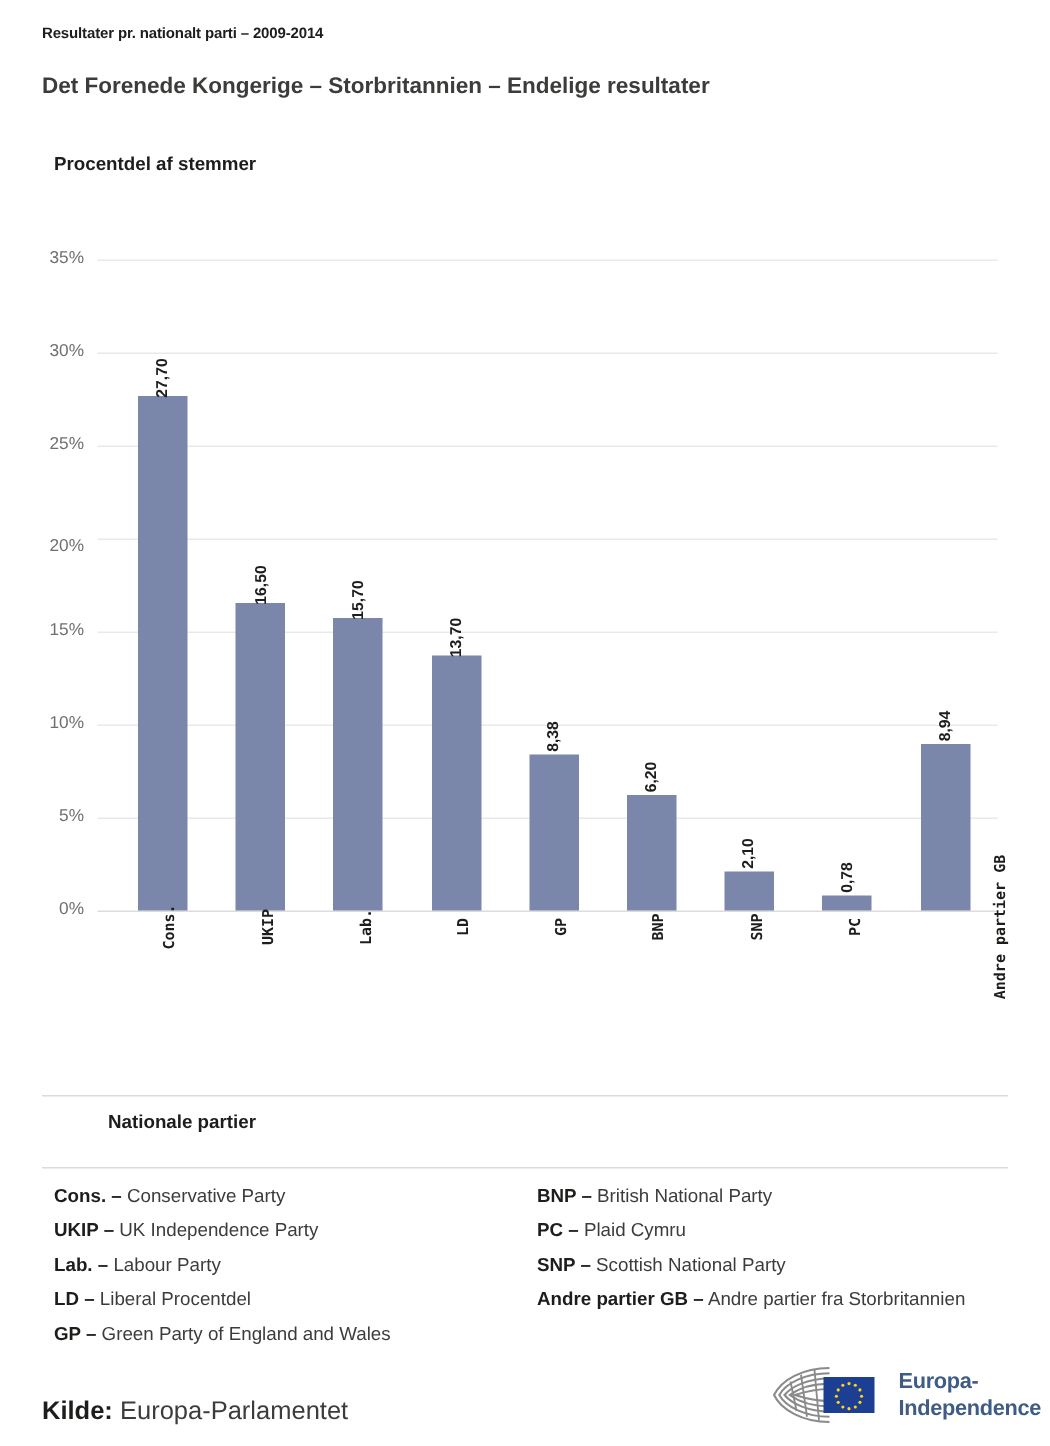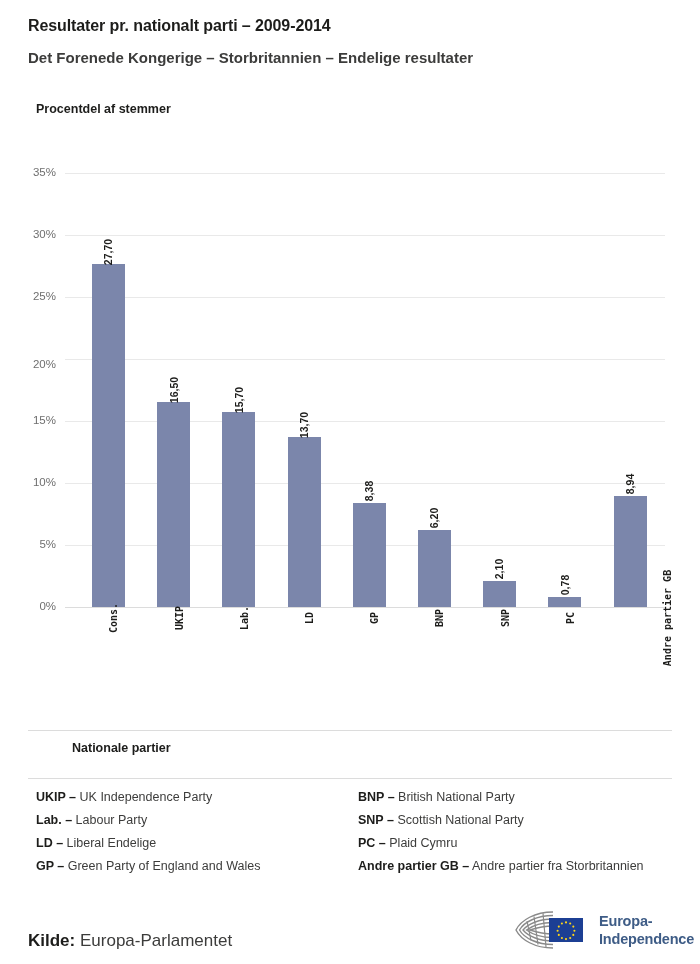--- a/index.html
+++ b/index.html
@@ -9,21 +9,21 @@
     font-family:"Liberation Sans","DejaVu Sans",sans-serif;
     color:#1d1d1b;
     position:relative;
     overflow:hidden;
   }
   .page{position:absolute;left:0;top:0;width:700px;height:964px;}
 
   
   .title{
     position:absolute;left:28px;top:17px;
-    font-size:16px;font-weight:bold;letter-spacing:-0.1px;
+    font-size:10px;font-weight:bold;letter-spacing:-0.1px;
     color:#1d1d1b;white-space:nowrap;
   }
   .subtitle{
     position:absolute;left:28px;top:49px;
     font-size:15px;font-weight:bold;color:#3c3c3b;
     white-space:nowrap;
   }
   .axis-caption{
     position:absolute;left:36px;top:102px;
     font-size:12.5px;font-weight:bold;color:#1d1d1b;
@@ -192,29 +192,30 @@
       <div class="cat-label" style="left: 483.2px;"><span>SNP</span></div>
       <div class="cat-label" style="left: 548.4px;"><span>PC</span></div>
       <div class="cat-label" style="left: 613.6px;"><span>Andre partier GB</span></div>
     </div>
 
   <div class="rule" style="top:730px"></div>
   <div class="legend-title">Nationale partier</div>
   <div class="rule" style="top:778px"></div>
 
   <div class="legend-col left" id="legend-left">
+      <div class="legend-item"><b>Cons. –</b><span> Conservative Party</span></div>
       <div class="legend-item"><b>UKIP –</b><span> UK Independence Party</span></div>
       <div class="legend-item"><b>Lab. –</b><span> Labour Party</span></div>
-      <div class="legend-item"><b>LD –</b><span> Liberal Endelige</span></div>
+      <div class="legend-item"><b>LD –</b><span> Liberal Procentdel</span></div>
       <div class="legend-item two-line"><b>GP –</b><span> Green Party of England and Wales</span></div>
     </div>
   <div class="legend-col right" id="legend-right">
       <div class="legend-item"><b>BNP –</b><span> British National Party</span></div>
+      <div class="legend-item"><b>PC –</b><span> Plaid Cymru</span></div>
       <div class="legend-item"><b>SNP –</b><span> Scottish National Party</span></div>
-      <div class="legend-item"><b>PC –</b><span> Plaid Cymru</span></div>
       <div class="legend-item two-line"><b>Andre partier GB –</b><span> Andre partier fra Storbritannien</span></div>
     </div>
 
   <div class="source">
     <b>Kilde:</b>
     <span>Europa-Parlamentet</span>
   </div>
 
   <div class="logo">
     <div class="logo-mark">

